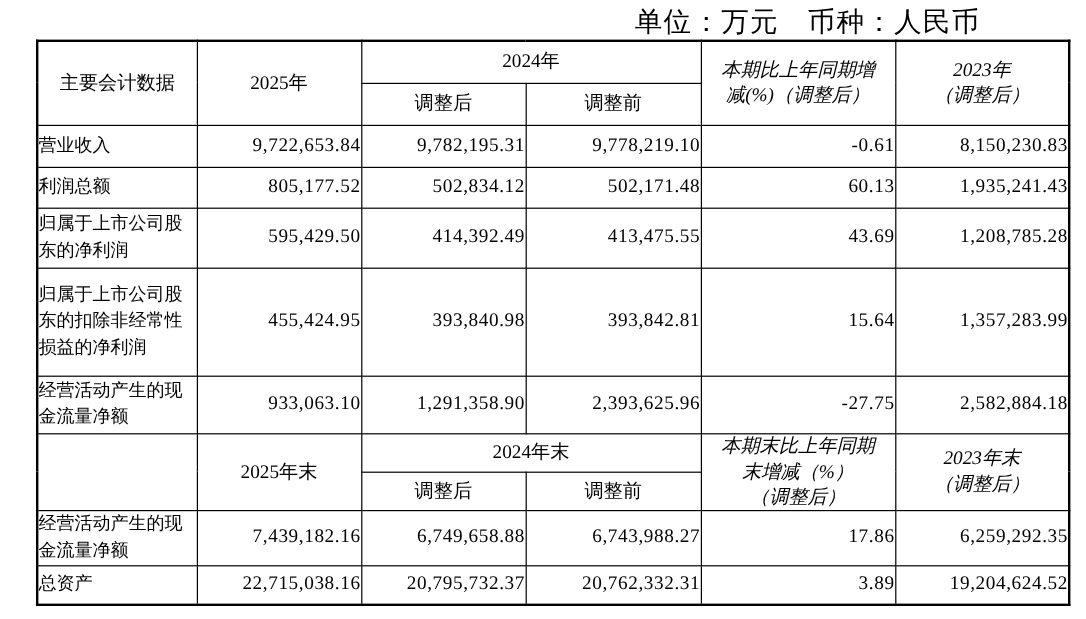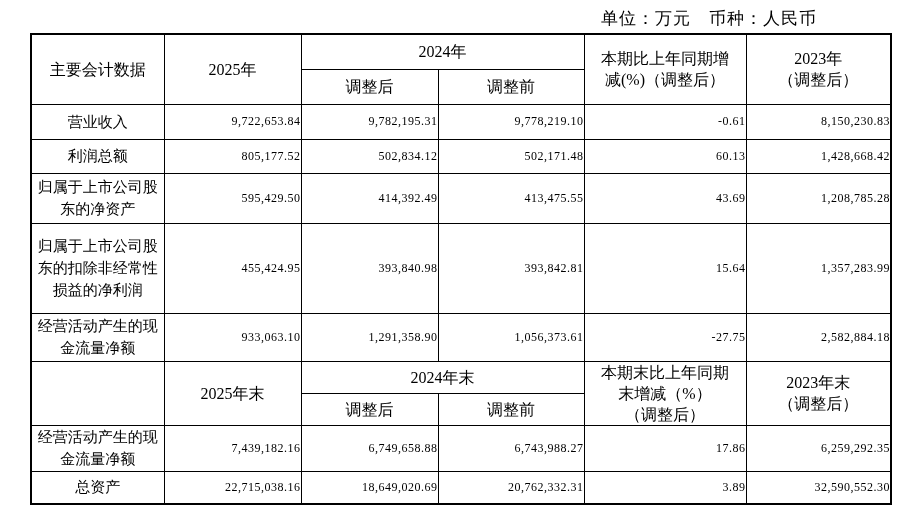--- a/index.html
+++ b/index.html
@@ -13,21 +13,21 @@
     position: relative;
     width: 905px;
     height: 516px;
     background: #ffffff;
     overflow: hidden;
   }
   .unit-note {
     padding-top: 7px;
     padding-right: 88px;
     text-align: right;
-    font-size: 17px;
+    font-size: 23px;
     line-height: 23px;
     letter-spacing: 1px;
   }
   table.fin {
     border-collapse: collapse;
     table-layout: fixed;
     width: 860px;
     margin-left: 30px;
     margin-top: 3px;
     border: 2px solid #000000;
@@ -38,33 +38,33 @@
     vertical-align: middle;
     padding: 0;
   }
   .hc {            
     text-align: center;
     font-size: 16px;
     line-height: 21px;
     padding: 2px 4px;
   }
   .lbl {           
-    text-align: center;
+    text-align: left;
     font-size: 15px;
     line-height: 22px;
     padding: 2px 6px 2px 8px;
   }
   .num {           
     text-align: right;
-    font-size: 12px;
+    font-size: 16px;
     letter-spacing: 0.5px;
     padding: 2px 10px 2px 4px;
     white-space: nowrap;
   }
-  .hline { display: block; }
+  .hline { display: block; font-style: italic; }
 </style>
 </head>
 <body>
 
 <div class="page">
 
   <div class="unit-note">单位：万元　币种：人民币</div>
 
   <table class="fin">
     <colgroup>
@@ -102,43 +102,43 @@
         <td class="num">9,778,219.10</td>
         <td class="num">-0.61</td>
         <td class="num">8,150,230.83</td>
       </tr>
       <tr style="height:34px">
         <td class="lbl">利润总额</td>
         <td class="num">805,177.52</td>
         <td class="num">502,834.12</td>
         <td class="num">502,171.48</td>
         <td class="num">60.13</td>
-        <td class="num">1,428,668.42</td>
+        <td class="num">1,935,241.43</td>
       </tr>
       <tr style="height:50px">
-        <td class="lbl">归属于上市公司股东的净资产</td>
+        <td class="lbl">归属于上市公司股东的净利润</td>
         <td class="num">595,429.50</td>
         <td class="num">414,392.49</td>
         <td class="num">413,475.55</td>
         <td class="num">43.69</td>
         <td class="num">1,208,785.28</td>
       </tr>
       <tr style="height:90px">
         <td class="lbl">归属于上市公司股东的扣除非经常性损益的净利润</td>
         <td class="num">455,424.95</td>
         <td class="num">393,840.98</td>
         <td class="num">393,842.81</td>
         <td class="num">15.64</td>
         <td class="num">1,357,283.99</td>
       </tr>
       <tr style="height:48px">
         <td class="lbl">经营活动产生的现金流量净额</td>
         <td class="num">933,063.10</td>
         <td class="num">1,291,358.90</td>
-        <td class="num">1,056,373.61</td>
+        <td class="num">2,393,625.96</td>
         <td class="num">-27.75</td>
         <td class="num">2,582,884.18</td>
       </tr>
 
       <tr style="height:32px">
         <td class="hc" rowspan="2"></td>
         <td class="hc" rowspan="2">2025年末</td>
         <td class="hc" colspan="2">2024年末</td>
         <td class="hc" rowspan="2">
           <span class="hline">本期末比上年同期</span>
@@ -159,20 +159,20 @@
         <td class="lbl">经营活动产生的现金流量净额</td>
         <td class="num">7,439,182.16</td>
         <td class="num">6,749,658.88</td>
         <td class="num">6,743,988.27</td>
         <td class="num">17.86</td>
         <td class="num">6,259,292.35</td>
       </tr>
       <tr style="height:33px">
         <td class="lbl">总资产</td>
         <td class="num">22,715,038.16</td>
-        <td class="num">18,649,020.69</td>
+        <td class="num">20,795,732.37</td>
         <td class="num">20,762,332.31</td>
         <td class="num">3.89</td>
-        <td class="num">32,590,552.30</td>
+        <td class="num">19,204,624.52</td>
       </tr>
     </tbody>
   </table>
 </div>
 
 </body></html>

